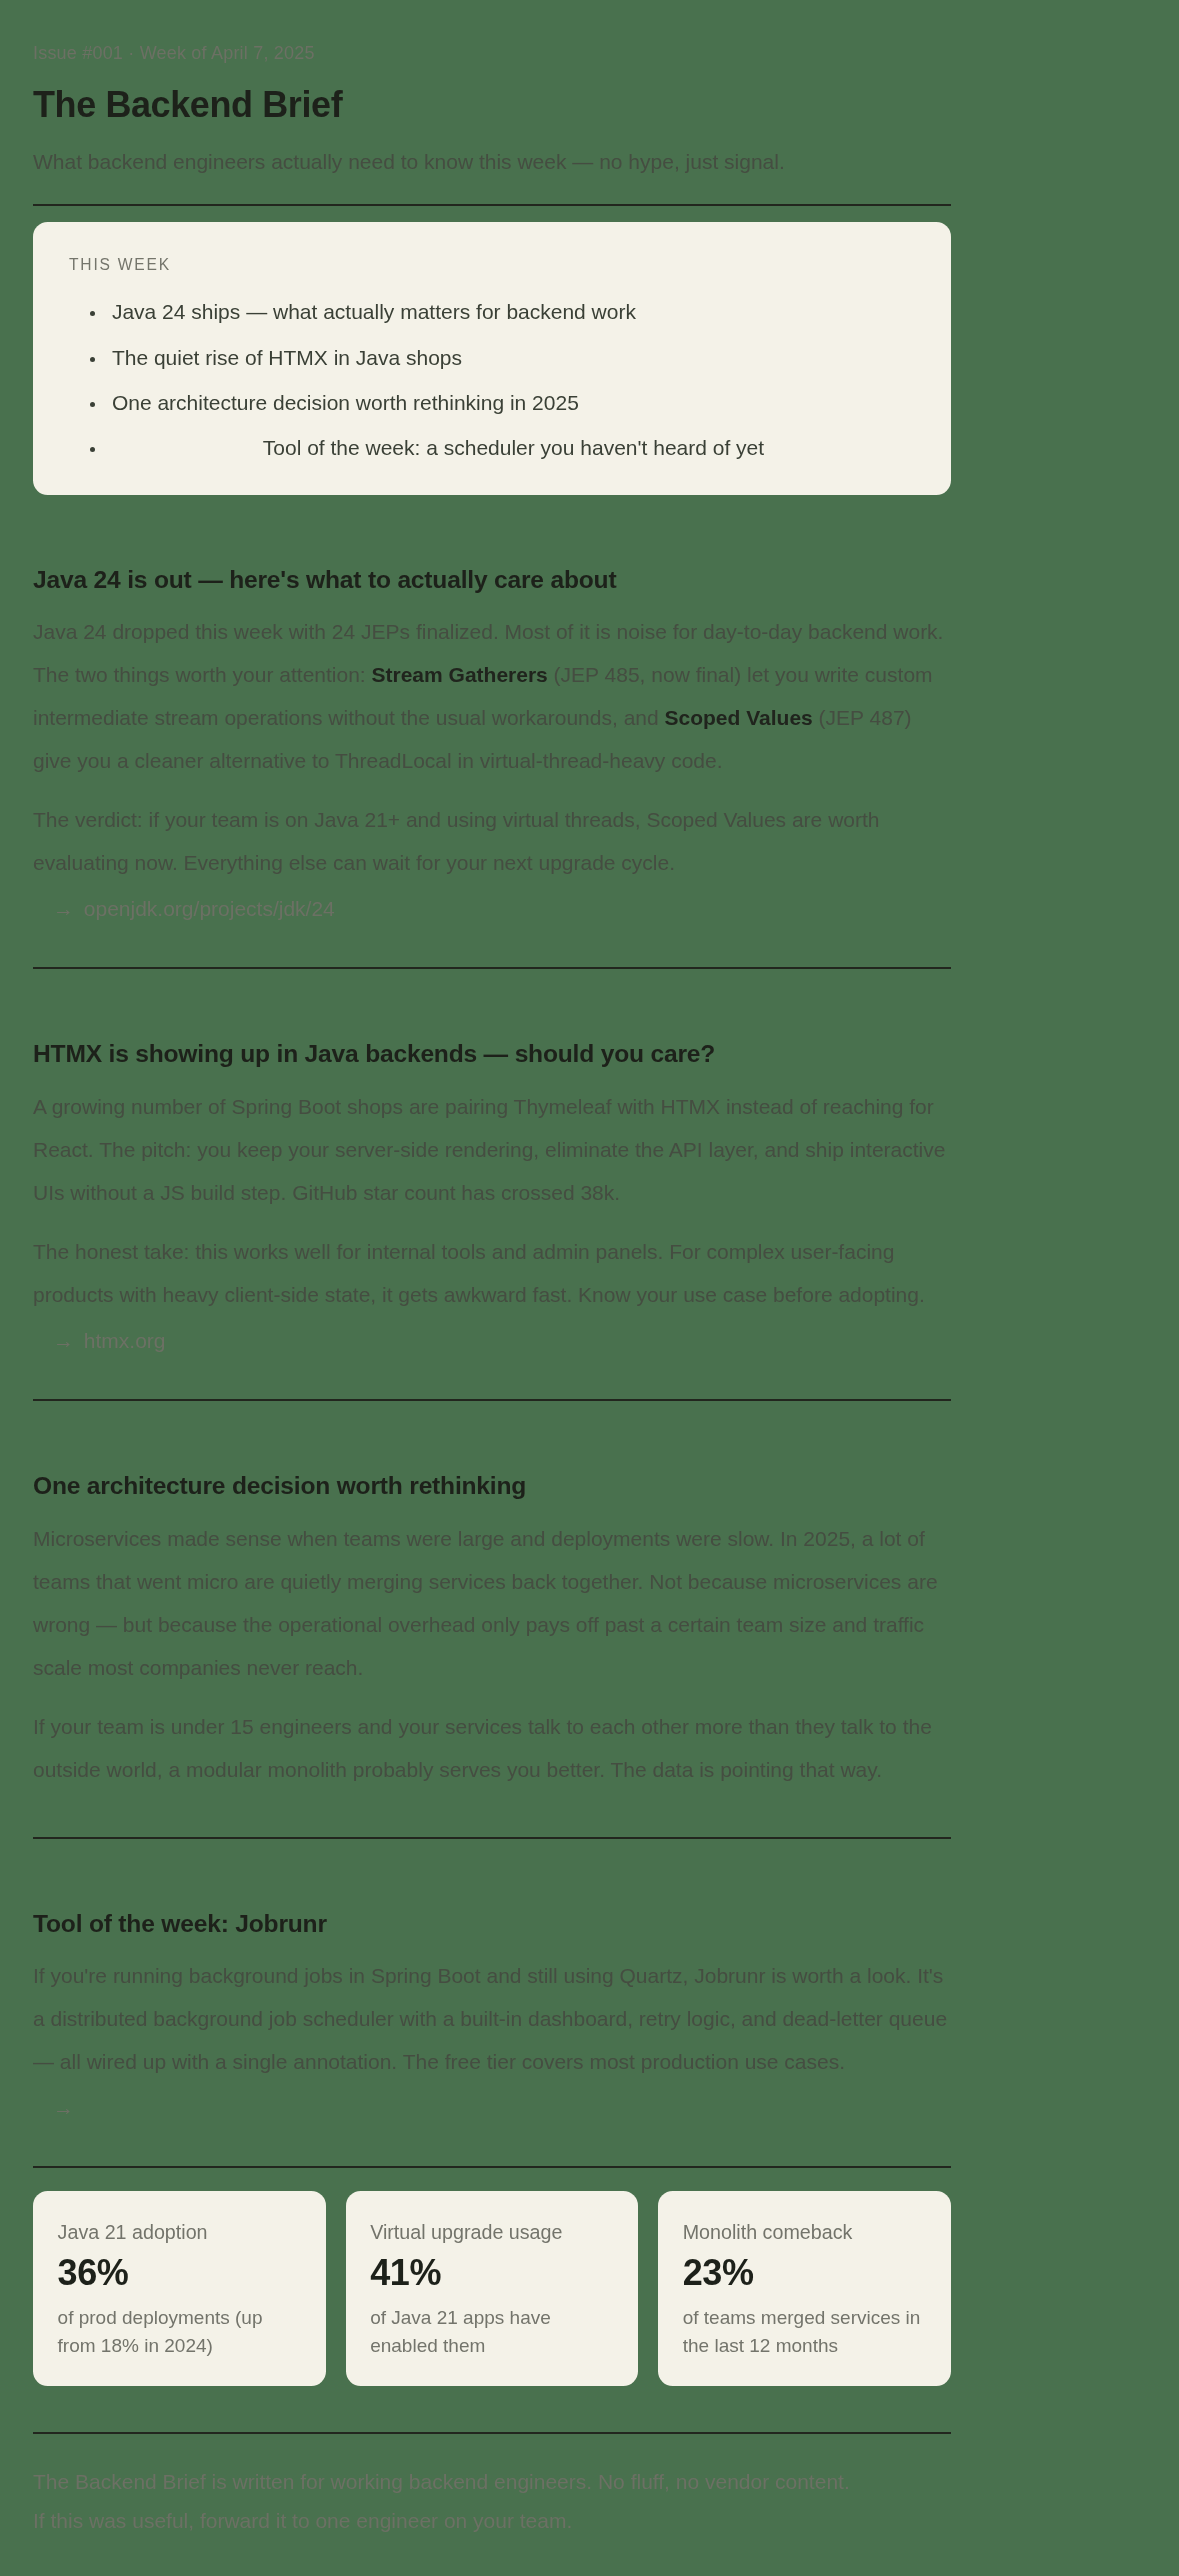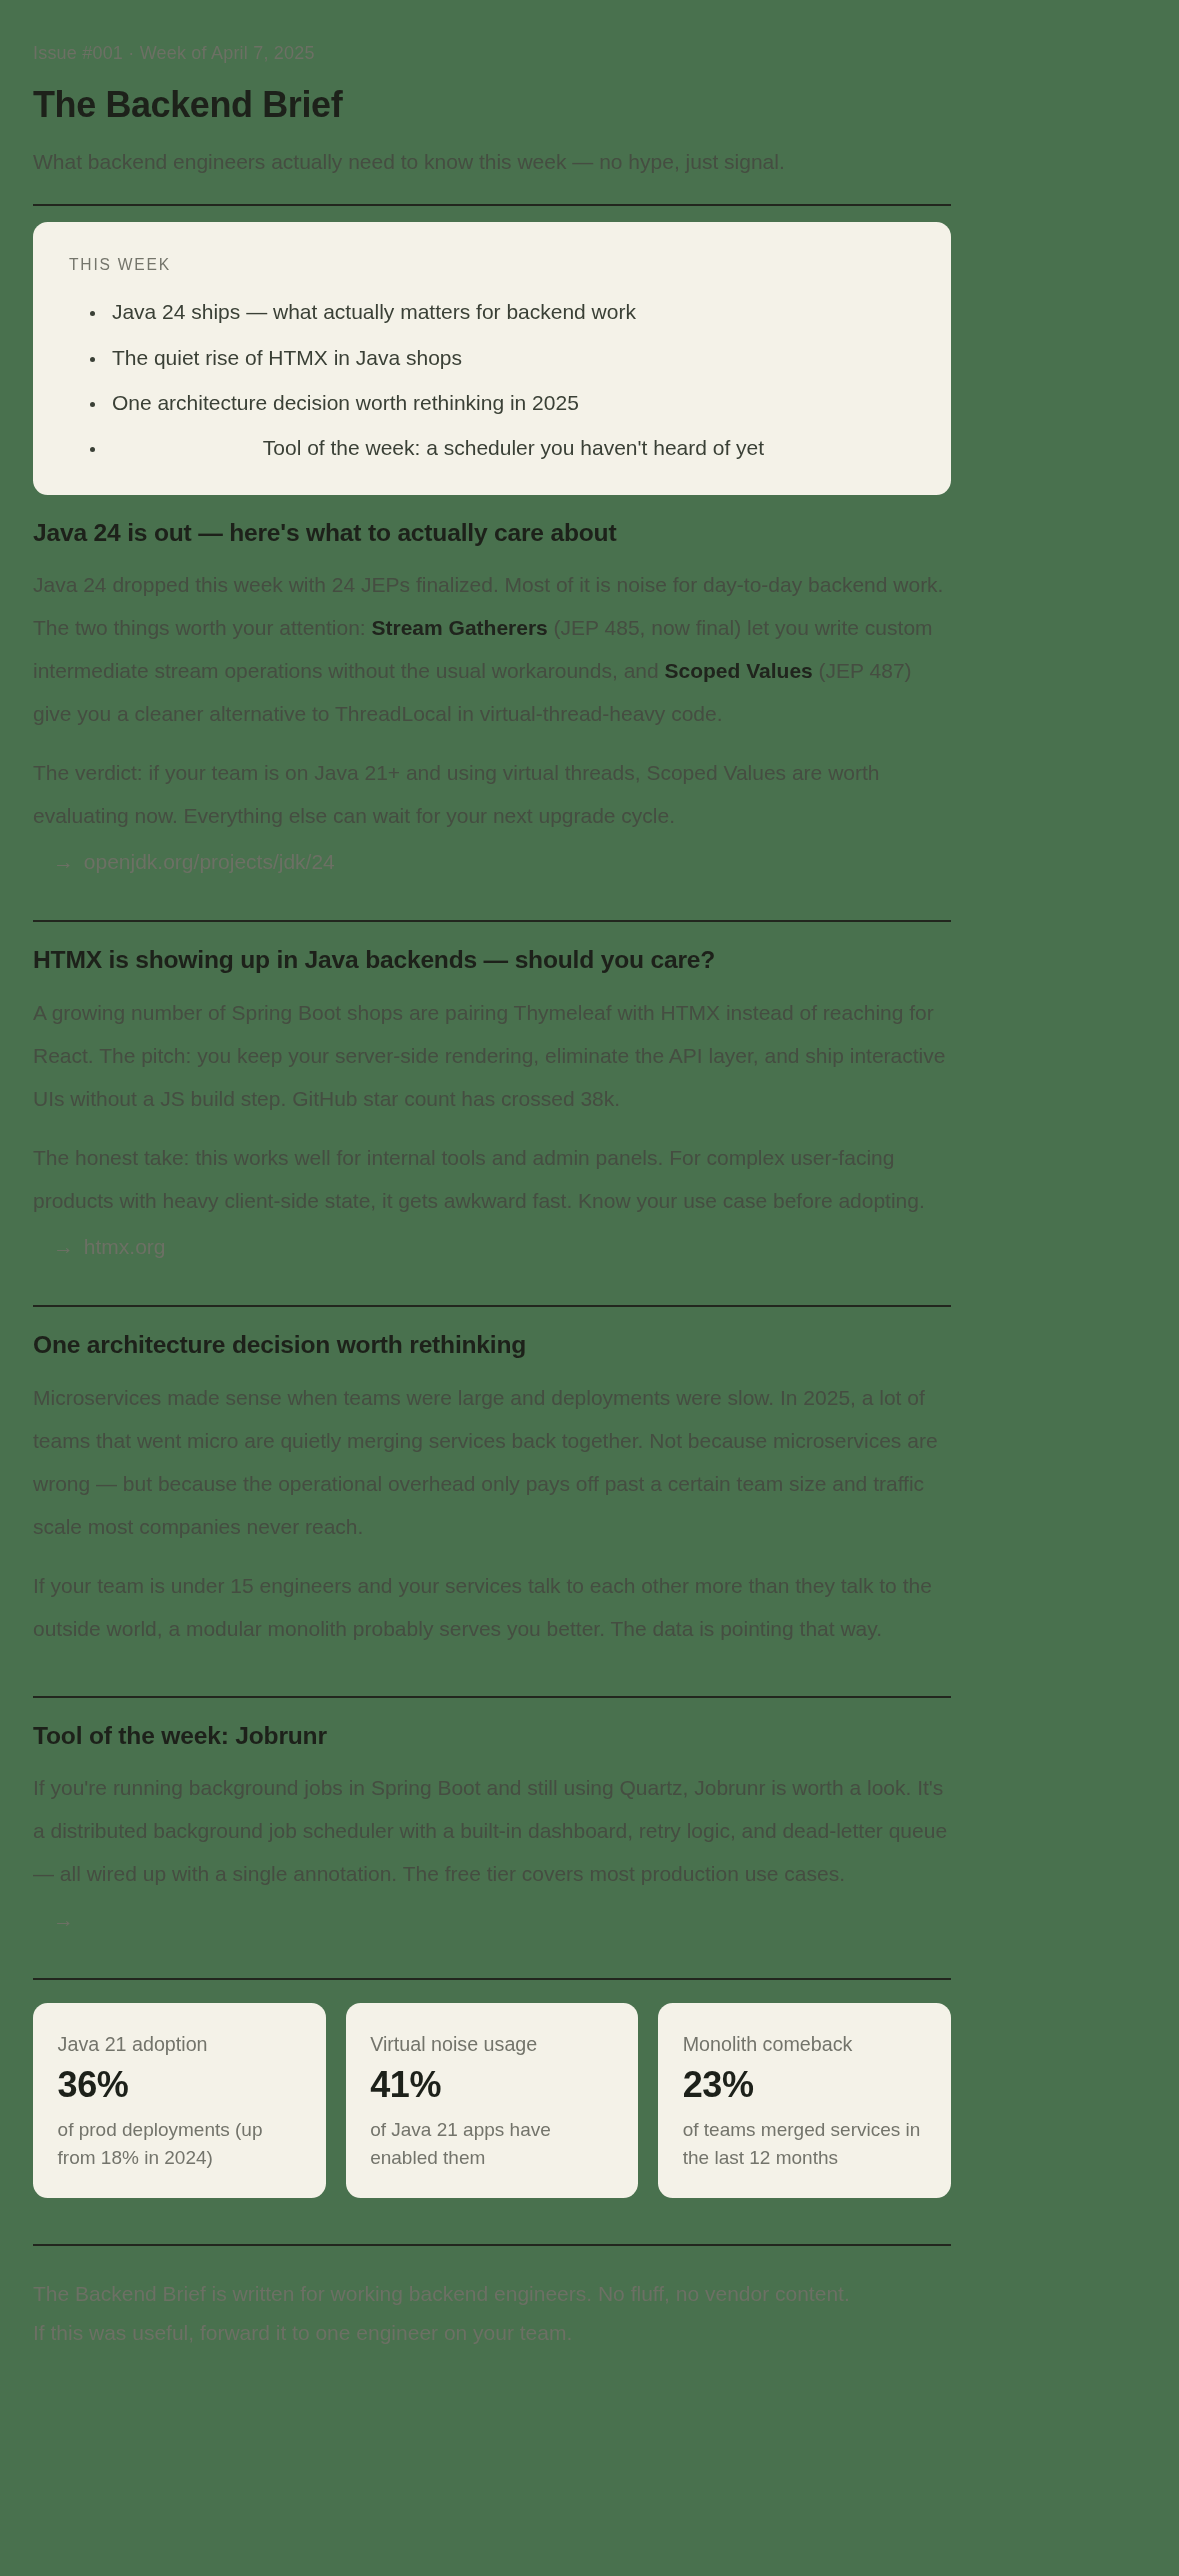--- a/index.html
+++ b/index.html
@@ -31,21 +31,21 @@
     border-radius: 14.7px;
     padding: 34px 36px 33px;
   }
   .thisweek-label { font-size: 15.6px; letter-spacing: 1.8px; color: #74756b; }
   .thisweek ul { margin-top: 24.6px; padding-left: 38px; list-style: disc; }
   .thisweek li { font-size: 21px; color: #3a4036; line-height: 1.3; margin-bottom: 18px; padding-left: 4.9px; }
   .thisweek li:last-child { margin-bottom: 0; text-align: center; }
   .thisweek li::marker { color: #3a4036; font-size: 17px; }
 
   
-  .section h2 { margin-top: 24px; font-size: 24.6px; font-weight: bold; color: #1d211a; letter-spacing: -0.2px; }
+  .section h2 { margin-top: 71px; font-size: 24.6px; font-weight: bold; color: #1d211a; letter-spacing: -0.2px; }
   .section p { margin-top: 16.4px; font-size: 21px; line-height: 43px; color: #454d41; max-width: 1105px; }
   .section p strong { font-weight: bold; color: #20241d; }
   .link {
     display: inline-block;
     margin-top: 13px;
     font-size: 21px;
     color: #6c7064;
     text-decoration: none;
     cursor: pointer;
     margin-left: 20px;
@@ -129,21 +129,21 @@
   <hr class="rule sep">
 
   <section class="numbers">
     <div class="stats">
       <div class="stat">
         <div class="stat-label">Java 21 adoption</div>
         <div class="stat-value">36%</div>
         <div class="stat-desc">of prod deployments (up from 18% in 2024)</div>
       </div>
       <div class="stat">
-        <div class="stat-label">Virtual noise usage</div>
+        <div class="stat-label">Virtual upgrade usage</div>
         <div class="stat-value">41%</div>
         <div class="stat-desc">of Java 21 apps have enabled them</div>
       </div>
       <div class="stat">
         <div class="stat-label">Monolith comeback</div>
         <div class="stat-value">23%</div>
         <div class="stat-desc">of teams merged services in the last 12 months</div>
       </div>
     </div>
   </section>

